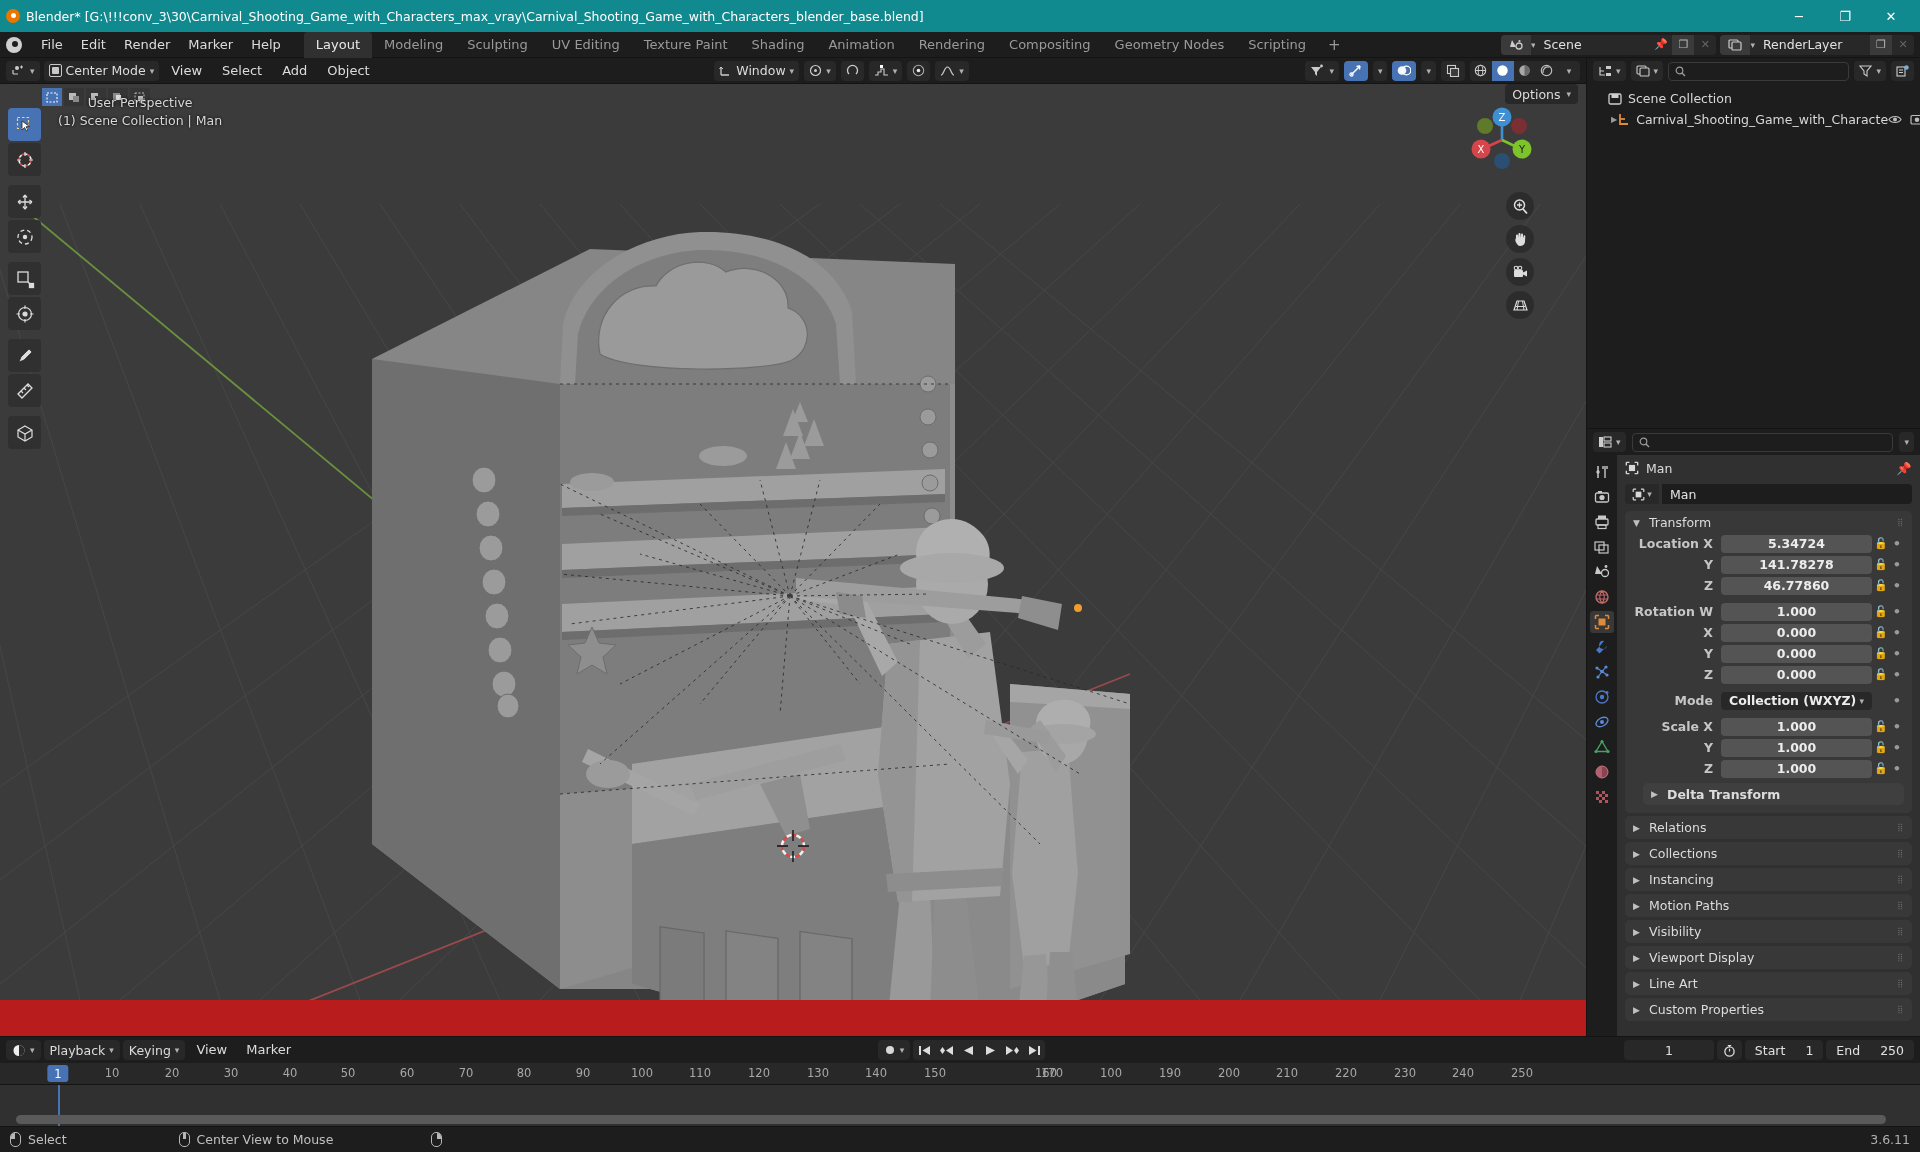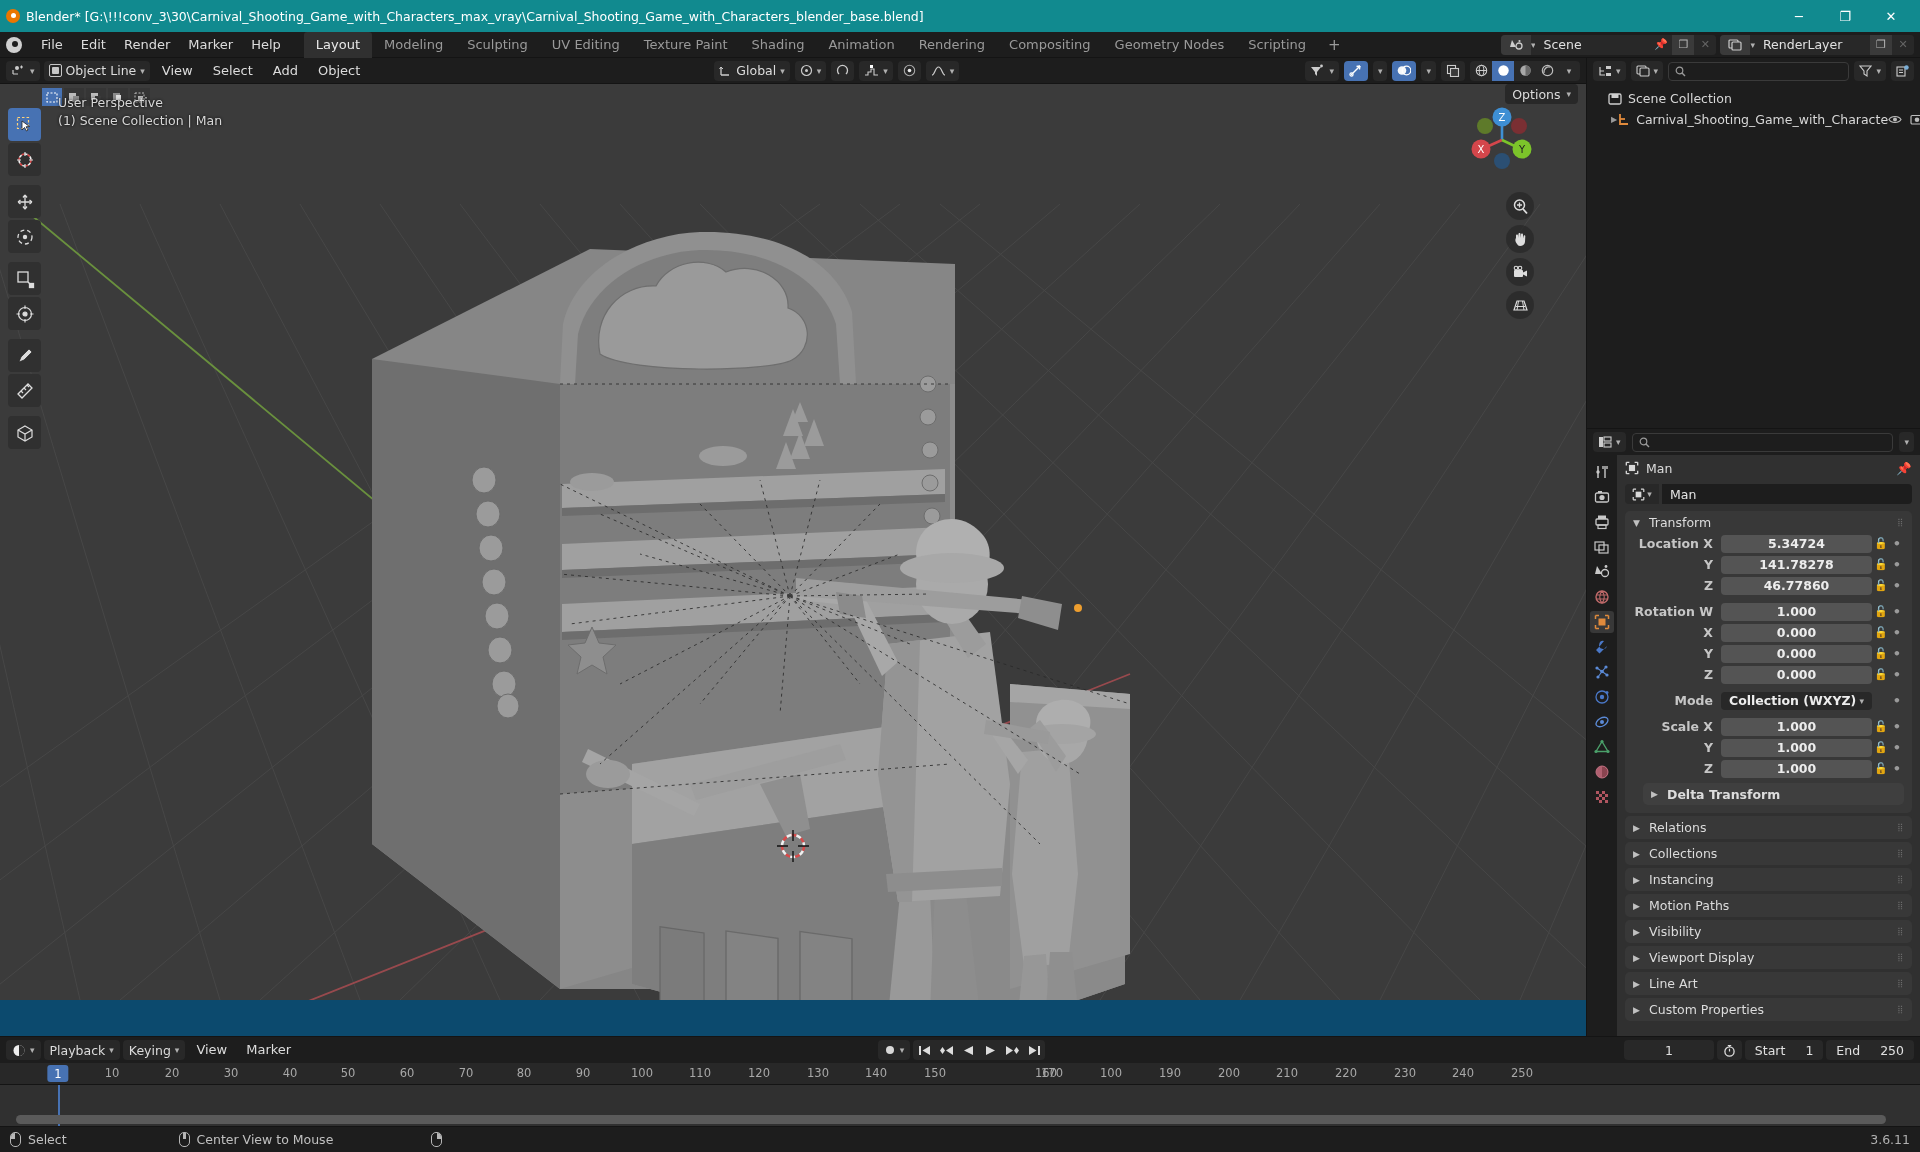--- a/index.html
+++ b/index.html
@@ -105,21 +105,22 @@
     display: flex; background: #282828; border-radius: 4px; overflow: hidden; height: 20px;
   }
   .seg > div {
     width: 22px; height: 20px; display: flex; align-items: center; justify-content: center;
     color: #cfcfcf; font-size: 11px;
   }
   .seg > div.on { background: #4772b3; color: #fff; }
 
   .viewport {
     flex: 1; position: relative; overflow: hidden;
-    background: #0c4a6e;
+    background: #b91c1c;
+    text-align: center;
   }
   .vp-grid { position: absolute; inset: 0; }
   .vp-overlay-text { position: absolute; top: 10px; left: 58px; font-size: 12.5px; color: #d8d8d8; line-height: 18px; text-shadow: 0 0 3px #000; }
 
   
   .vp-toolbar {
     position: absolute; left: 8px; top: 24px; width: 33px;
     display: flex; flex-direction: column; gap: 2px;
   }
   .tool {
@@ -340,35 +341,35 @@
         <div class="vp-btn">
           <svg width="15" height="13" viewBox="0 0 15 13">
               <path d="M2 10 L7 10 M2 10 L2 6" stroke="#ccc" stroke-width="1.2" fill="none"></path>
               <circle cx="6" cy="4" r="2" fill="#ccc"></circle>
               <path d="M9 3 L12 3 M10.5 1.5 L10.5 4.5" stroke="#ccc" stroke-width="1.1"></path>
             </svg>
           <span class="caret">▾</span>
         </div>
         <div class="vp-btn">
           <span class="vp-icon-sq"></span>
-          <span>Object Line</span>
+          <span>Center Mode</span>
           <span class="caret">▾</span>
         </div>
         <div class="vp-menu">View</div>
         <div class="vp-menu">Select</div>
         <div class="vp-menu">Add</div>
         <div class="vp-menu">Object</div>
 
         <div class="vp-header-center">
           <div class="vp-btn">
             <svg width="13" height="13" viewBox="0 0 13 13">
                 <path d="M2 11 L2 3 M2 11 L10 11" stroke="#ccc" stroke-width="1.3" fill="none"></path>
                 <path d="M2 3 L4 5 M2 3 L0.5 5" stroke="#ccc" stroke-width="1"></path>
               </svg>
-            <span>Global</span>
+            <span>Window</span>
             <span class="caret">▾</span>
           </div>
           <div class="vp-btn">
             <svg width="13" height="13" viewBox="0 0 13 13">
                 <circle cx="6.5" cy="6.5" r="5" fill="none" stroke="#ccc" stroke-width="1.2"></circle>
                 <circle cx="6.5" cy="6.5" r="1.5" fill="#ccc"></circle>
               </svg>
             <span class="caret">▾</span>
           </div>
           <div class="vp-btn">

